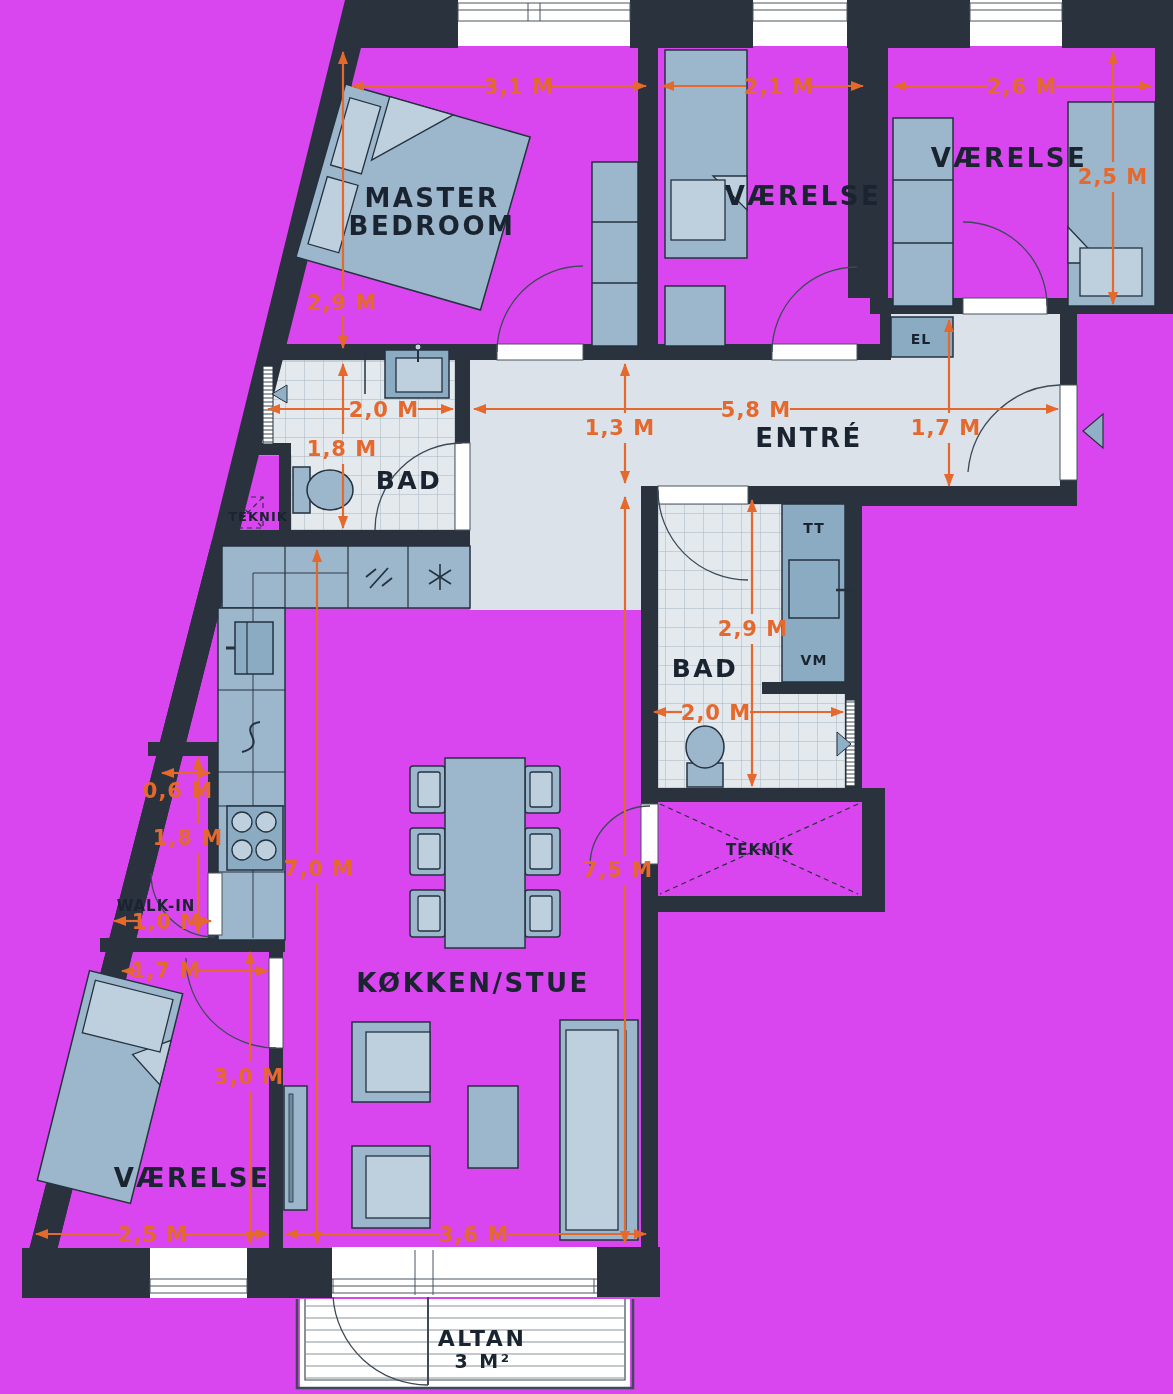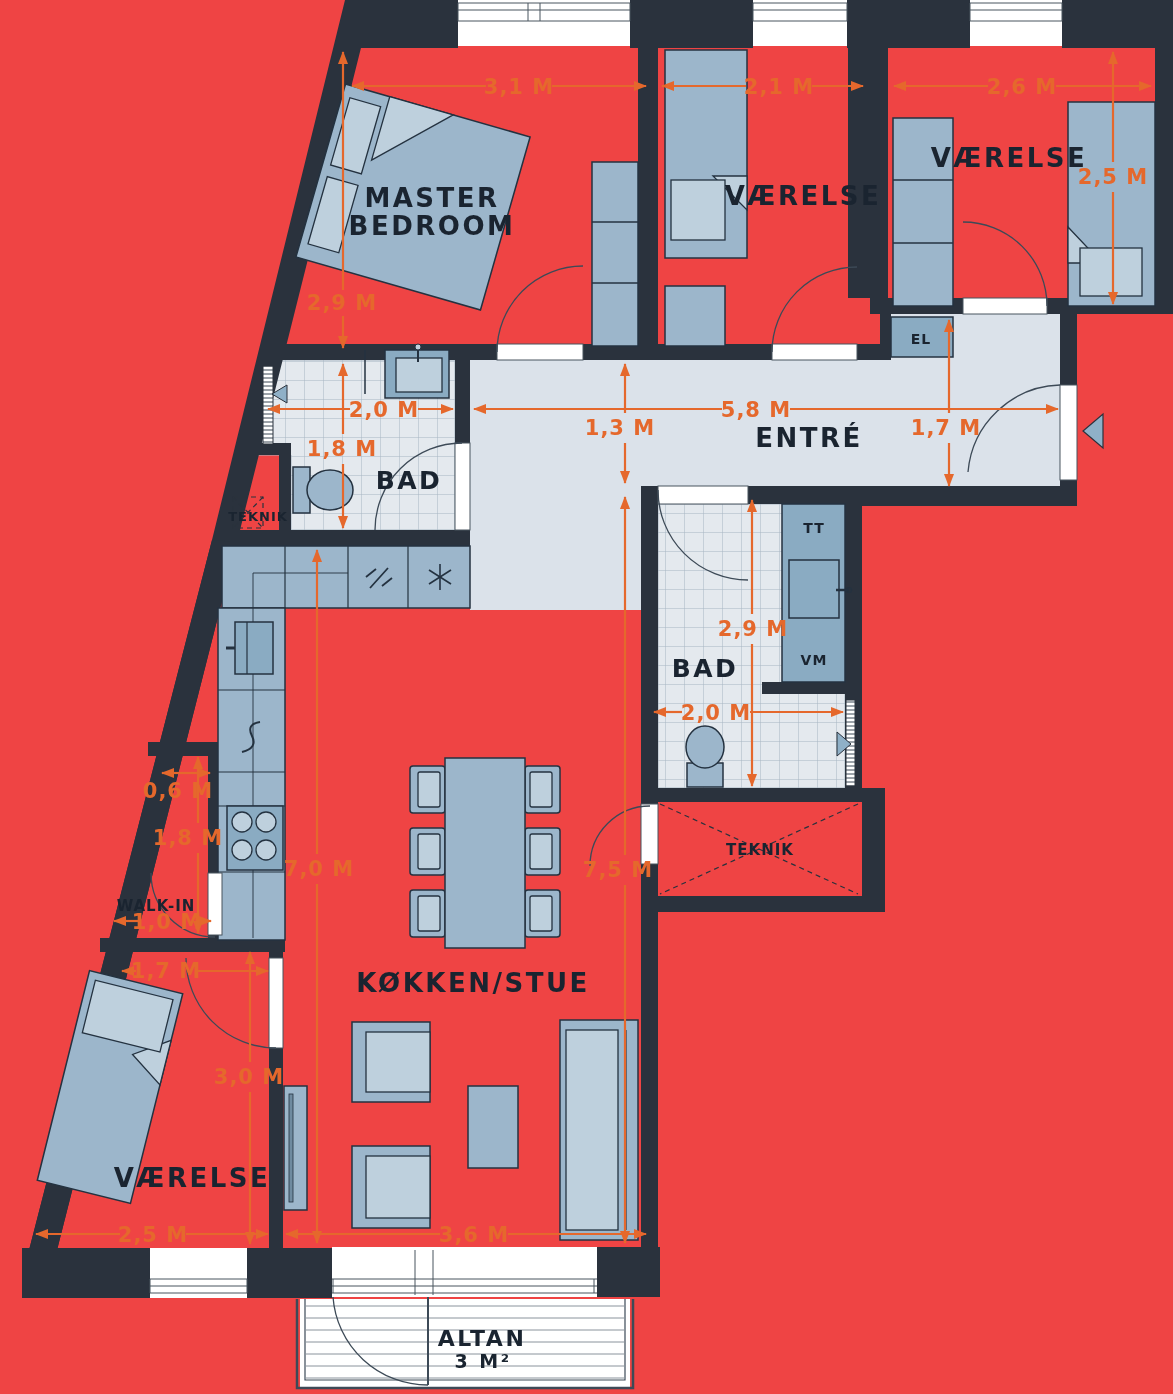--- a/index.html
+++ b/index.html
@@ -1,16 +1,16 @@
 <!DOCTYPE html>
 <html><head>
 <meta charset="utf-8">
 <style>
   html,body{margin:0;padding:0;background:#ffffff;}
-  .stage{width:1173px;height:1394px;position:relative;background:#ef4444;overflow:hidden;}
+  .stage{width:1173px;height:1394px;position:relative;background:#d946ef;overflow:hidden;}
   svg{display:block;font-family:"DejaVu Sans","Liberation Sans",sans-serif;}
   .rl{fill:#1a2430;font-weight:bold;letter-spacing:2.5px;}
   .sl{fill:#1a2430;font-weight:bold;letter-spacing:1px;}
   .dim{fill:#e5682c;font-weight:600;letter-spacing:1px;font-size:21px;}
   text{dominant-baseline:central;text-anchor:middle;}
   .wall{fill:#2a323d;}
   .dl{stroke:#e5682c;stroke-width:2.2;fill:none;}
   .arc{stroke:#3d4a57;stroke-width:1.3;fill:none;}
   .leaf{fill:#ffffff;stroke:#49555f;stroke-width:1;}
   .furn{fill:#9cb6cb;stroke:#243240;stroke-width:1.5;}

